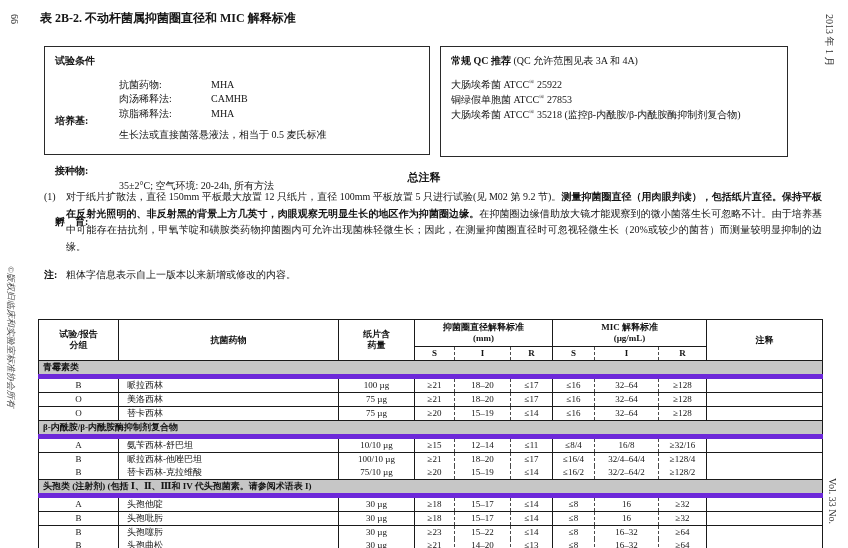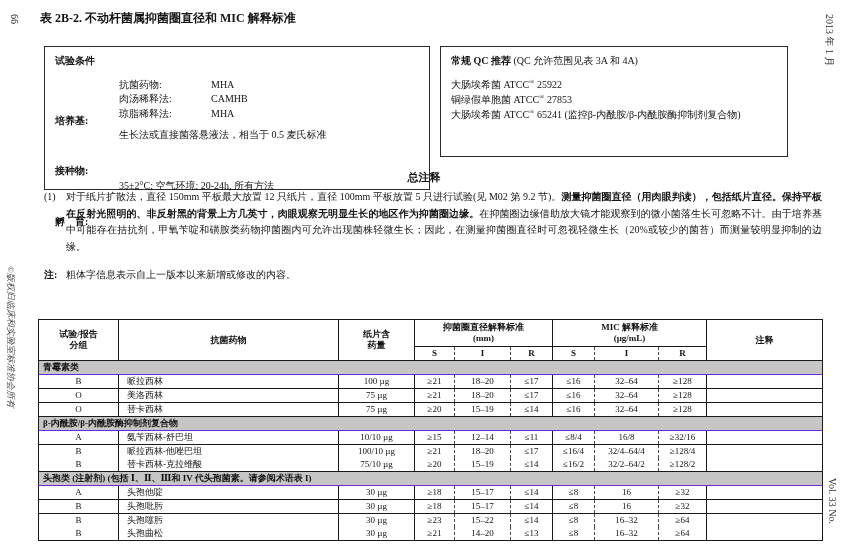--- a/index.html
+++ b/index.html
@@ -8,21 +8,21 @@
     position:relative; width:848px; height:548px; background:#ffffff;
     font-family:"Liberation Serif","DejaVu Serif",serif; color:#141414;
     overflow:hidden; margin:0 auto;
   }
   .vtext { position:absolute; white-space:nowrap; transform:rotate(90deg); transform-origin:top left; font-size:10px; color:#2a2a2a; }
   .vtext.copy { font-style:italic; font-size:9px; color:#4a4a4a; }
 
   .doc-title { position:absolute; left:40px; top:10px; font-size:12px; font-weight:bold; }
 
   .box { position:absolute; top:46px; border:1.5px solid #2a2a2a; padding:7px 10px; font-size:10px; line-height:1.45; }
-  .box.cond { left:44px; width:386px; height:144px; }
+  .box.cond { left:44px; width:386px; height:109px; }
   .box.qc   { left:440px; width:348px; height:111px; }
   .box-title { font-weight:bold; margin-bottom:9px; }
   .cond-row { display:flex; }
   .cond-label { width:64px; font-weight:bold; flex:0 0 64px;margin-top:36px; }
   .mline .m { display:inline-block; width:92px; }
   .qc-title-line { margin-bottom:8px; }
   .qc-title-line b { font-weight:bold; }
   .qc-strain { line-height:1.5; }
   sup { font-size:7px; }
 
@@ -39,21 +39,21 @@
   .tbl th { border-bottom:1px solid #1a1a1a; font-weight:bold; line-height:1.2; padding:1px 2px; vertical-align:middle; }
   .tbl tr.h1 th { height:27px; }
   .tbl tr.h2 th { height:13px; }
   .tbl td { padding:0 3px; height:13px; vertical-align:middle; }
   .tbl tr.data td { border-bottom:1px solid #1a1a1a; }
   .tbl tr.data.nb td { border-bottom:0; }
   .tbl .sl { border-left:1px solid #1a1a1a; }
   .tbl .dl { border-left:1px dashed #4a4a4a; }
   .tbl .c { text-align:center; }
   .tbl td.drug { text-align:left; padding-left:8px; }
-  .tbl tr.sect td { background:#c6c6c6; font-weight:bold; text-align:left; padding-left:4px; height:13px; border-bottom:1px solid #6d28d9; }
+  .tbl tr.sect td { background:#c6c6c6; font-weight:bold; text-align:left; padding-left:4px; height:13px; border-bottom:5px solid #6d28d9; }
 </style>
 </head>
 <body>
 
 <div class="page">
 
   <div class="vtext" style="left:20px; top:14px;">66</div>
   <div class="vtext copy" style="left:17px; top:266px;">©版权归临床和实验室标准协会所有</div>
   <div class="vtext" style="left:836px; top:14px;">2013 年 1 月</div>
   <div class="vtext" style="left:838px; top:478px;">Vol. 33 No.</div>
@@ -77,21 +77,21 @@
     <div class="cond-row">
       <div class="cond-label">孵　育:</div>
       <div>35±2°C; 空气环境: 20-24h, 所有方法</div>
     </div>
   </div>
 
   <div class="box qc">
     <div class="qc-title-line"><b>常规 QC 推荐</b><span> (QC 允许范围见表 3A 和 4A)</span></div>
     <div class="qc-strain"><span>大肠埃希菌 ATCC</span><sup>®</sup><span> 25922</span></div>
     <div class="qc-strain"><span>铜绿假单胞菌 ATCC</span><sup>®</sup><span> 27853</span></div>
-    <div class="qc-strain"><span>大肠埃希菌 ATCC</span><sup>®</sup><span> 65241 (监控β-内酰胺/β-内酰胺酶抑制剂复合物)</span></div>
+    <div class="qc-strain"><span>大肠埃希菌 ATCC</span><sup>®</sup><span> 35218 (监控β-内酰胺/β-内酰胺酶抑制剂复合物)</span></div>
   </div>
 
   <div class="gc-heading">总注释</div>
   <div class="gc-body">
     <div class="gc-item">
       <div class="gc-marker">(1)</div>
       <div class="gc-text"><span>对于纸片扩散法，直径 150mm 平板最大放置 12 只纸片，直径 100mm 平板放置 5 只进行试验(见 M02 第 9.2 节)。</span><b>测量抑菌圈直径（用肉眼判读），包括纸片直径。保持平板在反射光照明的、非反射黑的背景上方几英寸，肉眼观察无明显生长的地区作为抑菌圈边缘。</b><span>在抑菌圈边缘借助放大镜才能观察到的微小菌落生长可忽略不计。由于培养基中可能存在拮抗剂，甲氧苄啶和磺胺类药物抑菌圈内可允许出现菌株轻微生长；因此，在测量抑菌圈直径时可忽视轻微生长（20%或较少的菌苔）而测量较明显抑制的边缘。</span></div>
     </div>
   </div>
   <div class="note-line">

